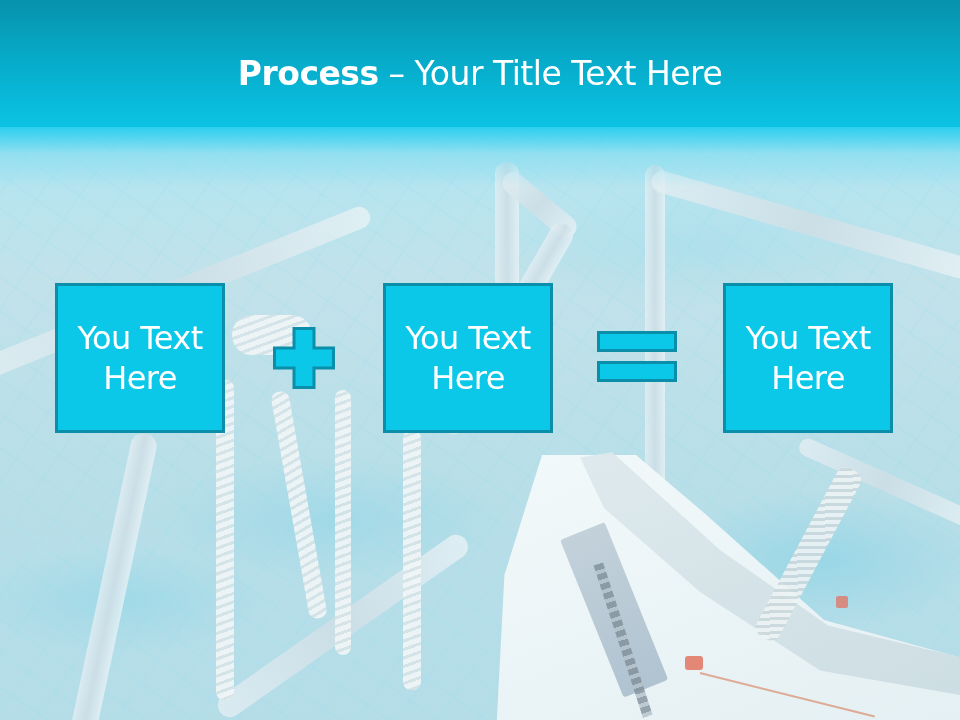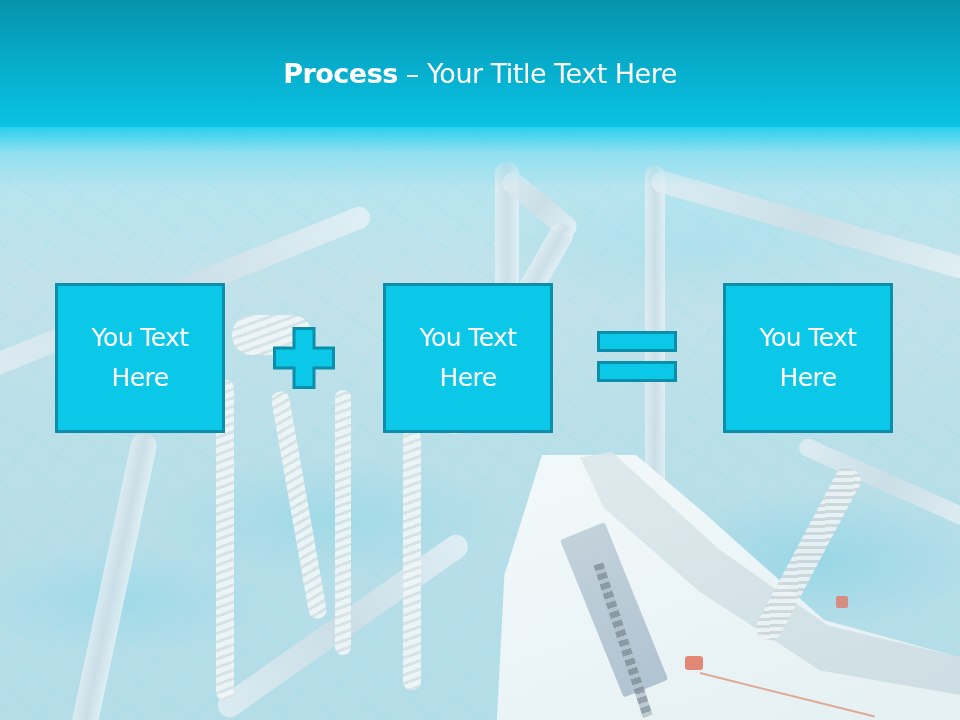--- a/index.html
+++ b/index.html
@@ -69,33 +69,33 @@
     .header {
       position: absolute; left: 0; top: 0; width: 960px; height: 127px;
       background: linear-gradient(180deg, #0792ab 0%, #06aac8 45%, #0bc3e3 100%);
     }
     .header-glow {
       position: absolute; left: 0; top: 127px; width: 960px; height: 60px;
       background: linear-gradient(180deg, rgba(30,205,238,0.9) 0%, rgba(120,220,240,0.5) 45%, rgba(170,228,240,0) 100%);
     }
     .title {
       position: absolute; left: 0; top: 52px; width: 960px; text-align: center;
-      color: #ffffff; font-size: 27px; line-height: 44px; white-space: nowrap;
+      color: #ffffff; font-size: 33px; line-height: 44px; white-space: nowrap;
       font-family: "DejaVu Sans", "Liberation Sans", sans-serif; letter-spacing: -0.5px;
     }
     .title .bold { font-weight: bold; }
     .title .normal { font-weight: normal; }
 
     
     .box {
       position: absolute; top: 283px; width: 170px; height: 150px;
       background: #0bc8e8;
       border: 3px solid #0b8ea9;
       display: flex; flex-direction: column; align-items: center; justify-content: center;
-      color: #ffffff; font-size: 25px; line-height: 40px; text-align: center;
+      color: #ffffff; font-size: 32px; line-height: 40px; text-align: center;
       font-family: "DejaVu Sans", "Liberation Sans", sans-serif;
       letter-spacing: -0.6px;
     }
     .box-1 { left: 55px; }
     .box-2 { left: 383px; }
     .box-3 { left: 723px; }
 
     
     .plus { position: absolute; left: 273px; top: 327px; width: 62px; height: 62px; }
     .plus svg { width: 62px; height: 62px; display: block; }

